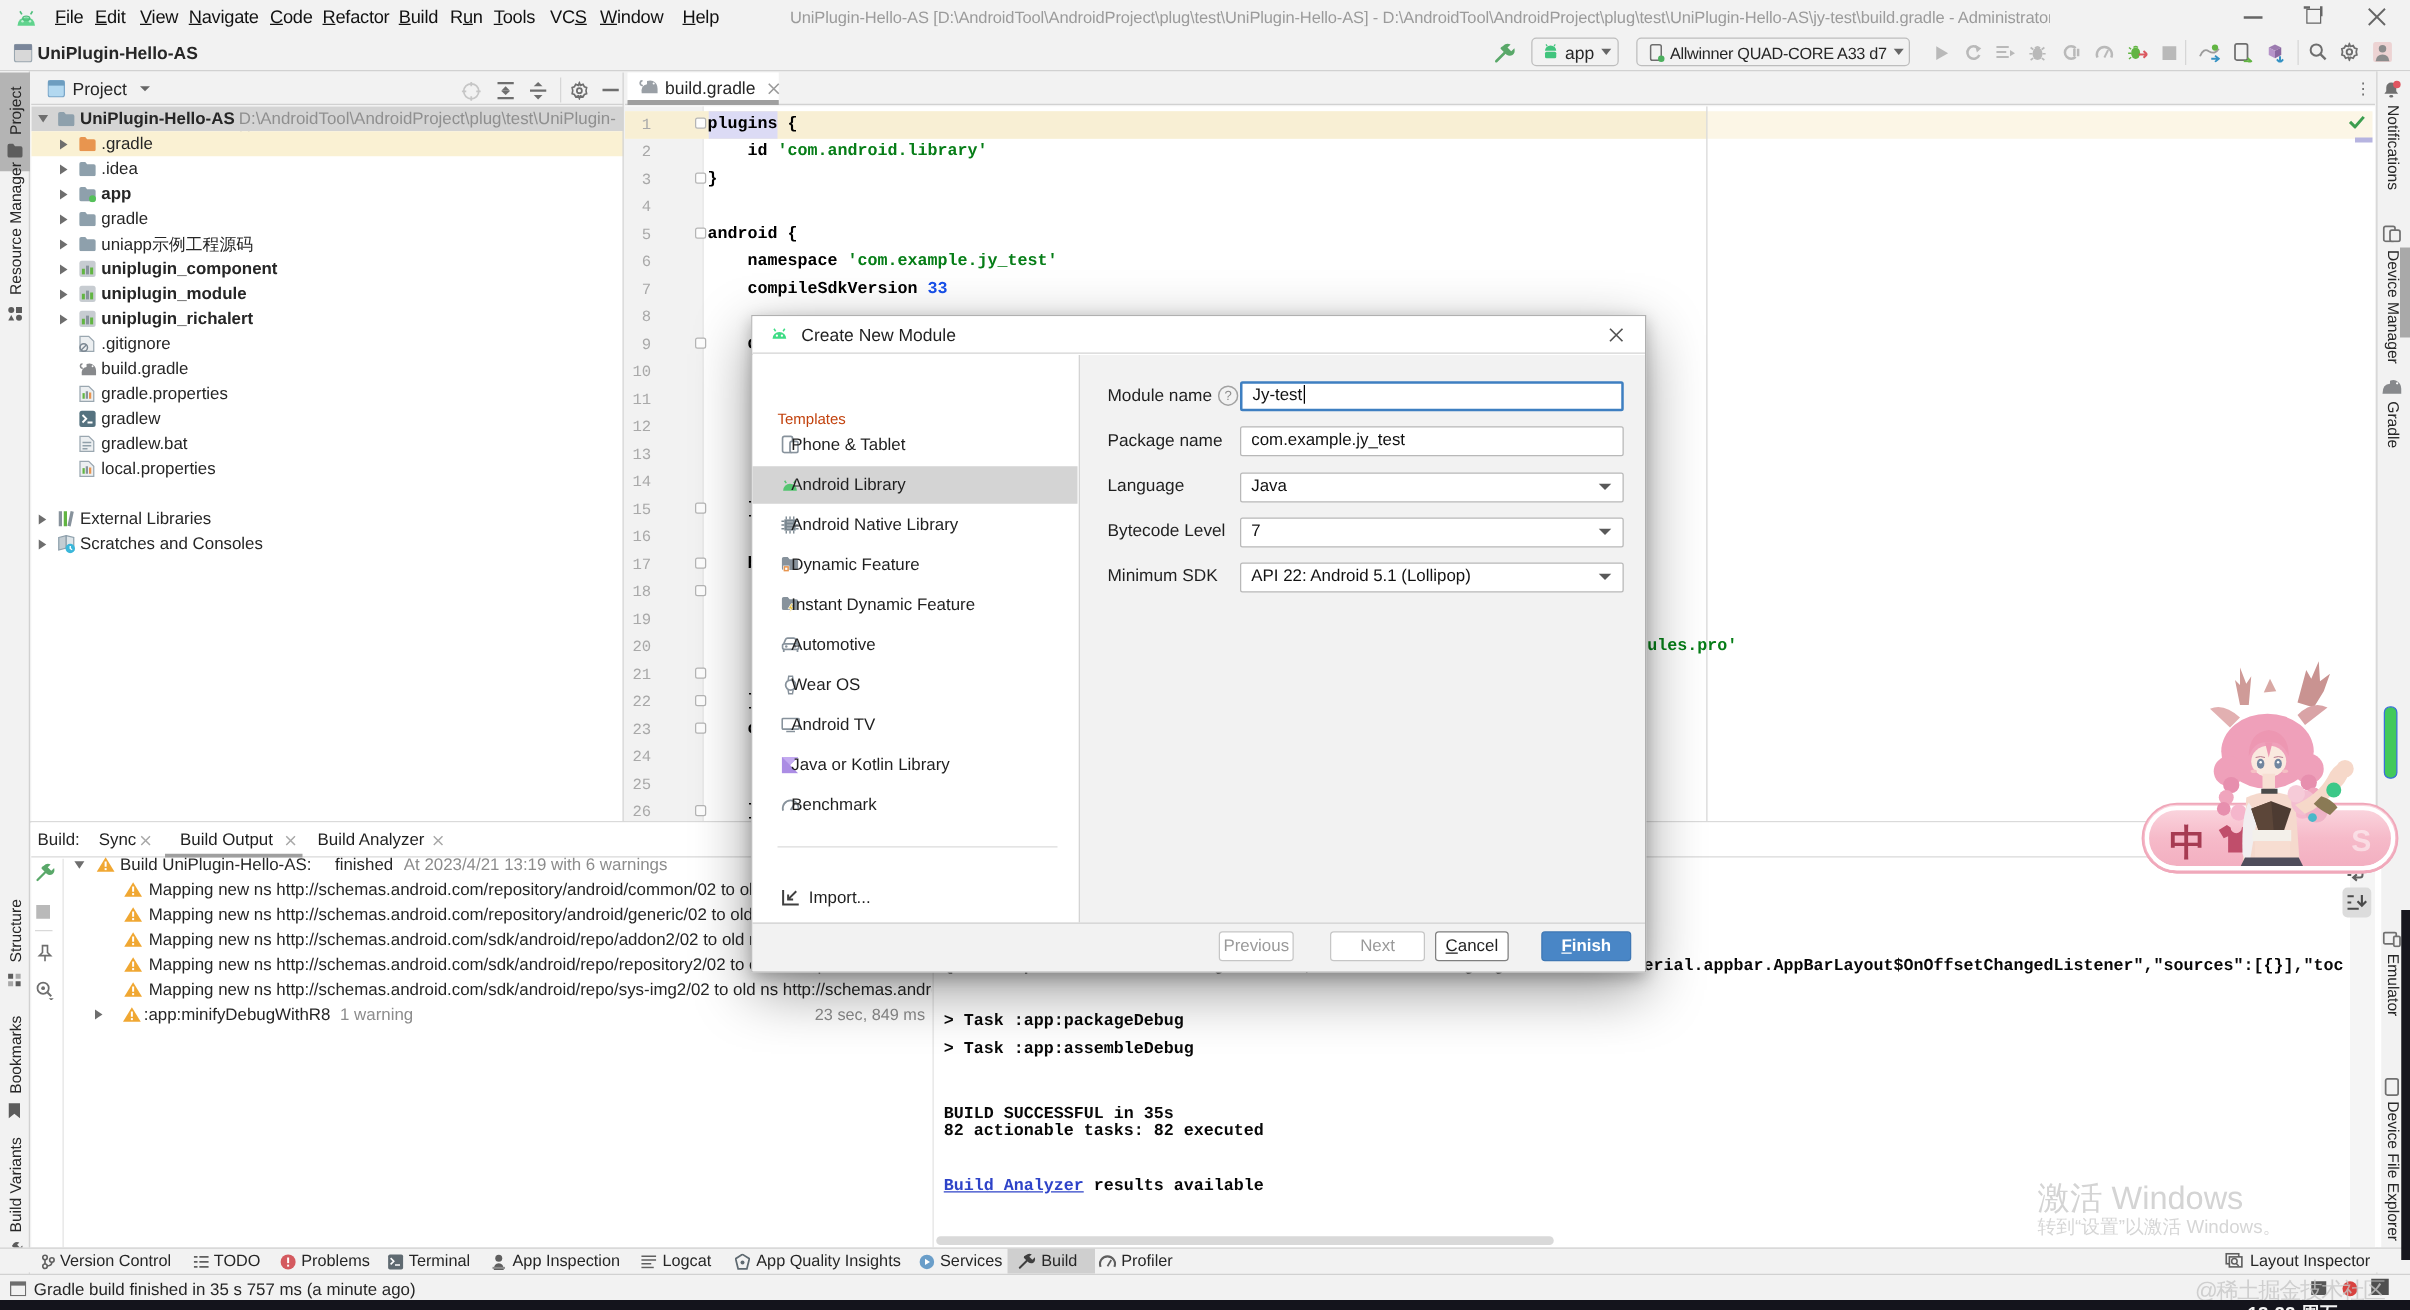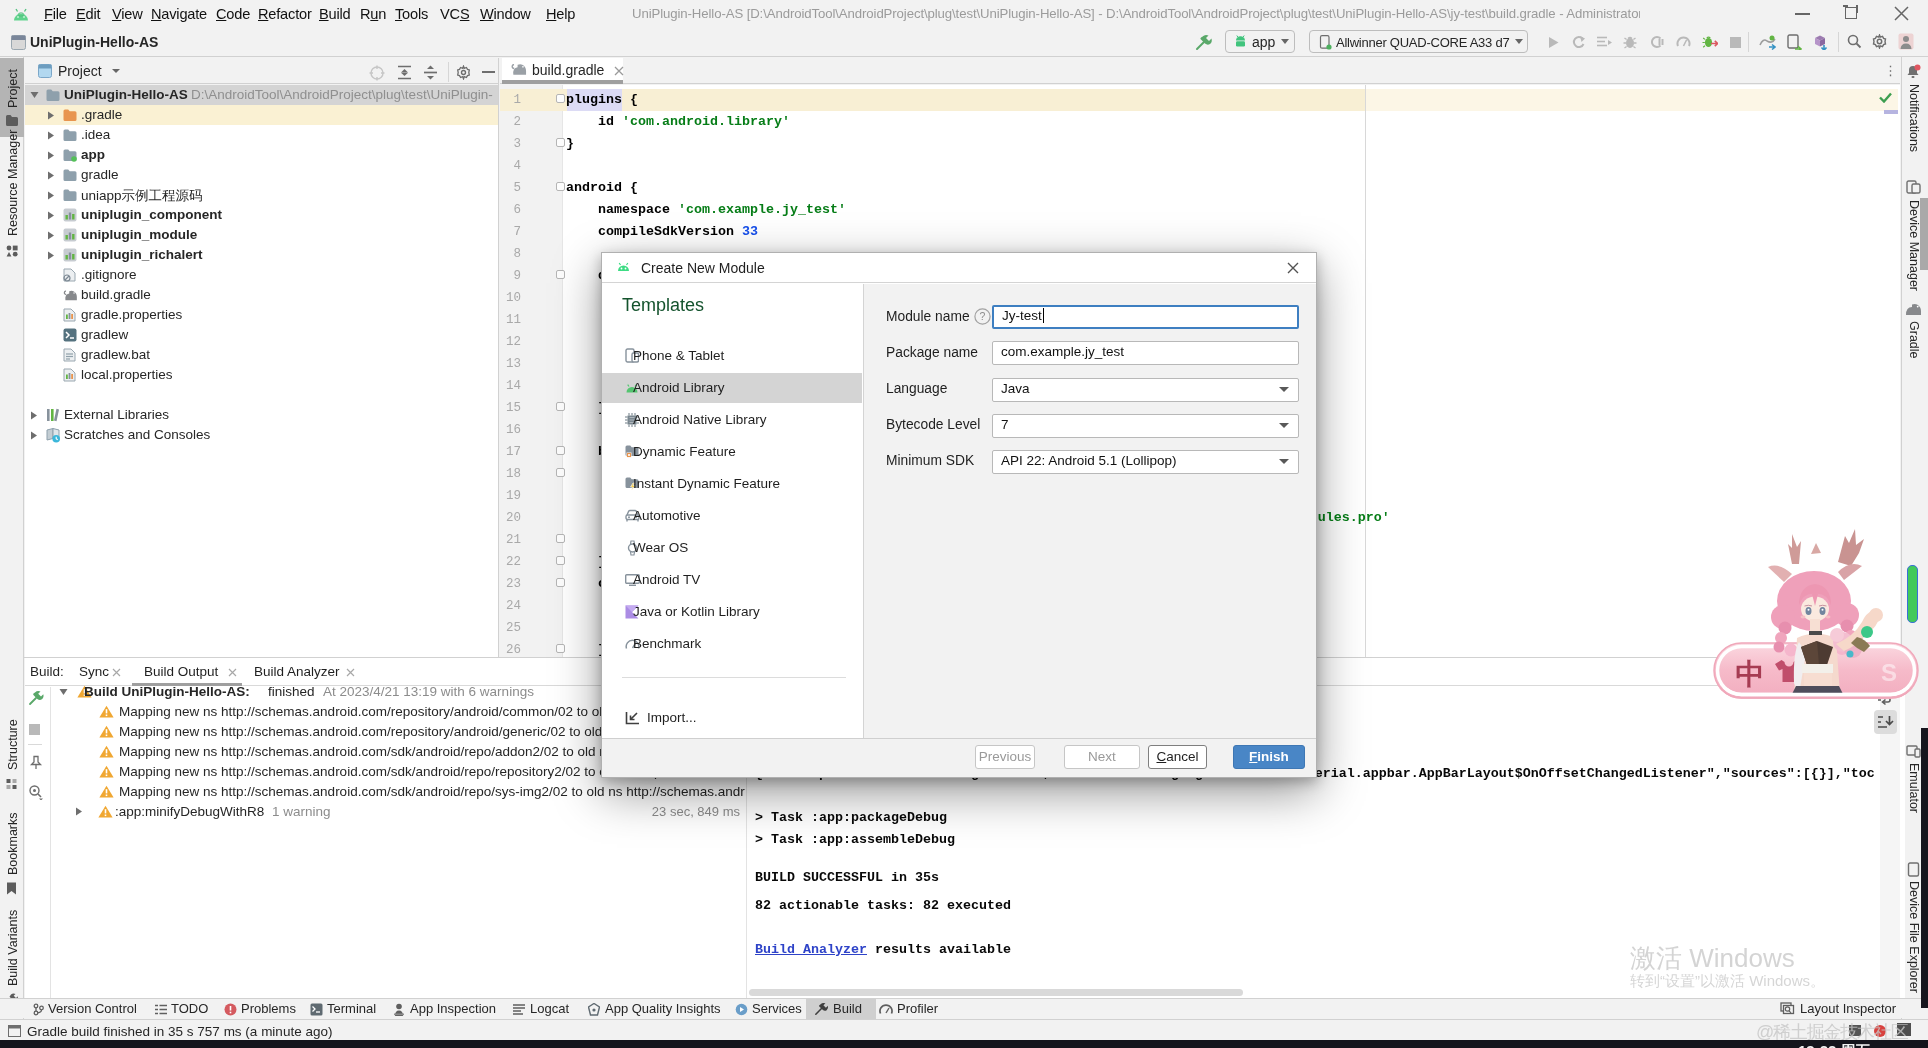--- a/index.html
+++ b/index.html
@@ -592,21 +592,21 @@
 
     <div class="brow" style="top:24px">
       <svg class="abs" style="left:34px;top:6px" width="9" height="8">
             <path d="M0.5 1 L8.5 1 L4.5 7 z" fill="#6e6e6e"></path>
           </svg>
       <svg class="warn" style="left:52px;top:3px" viewBox="0 0 15 13">
             <path d="M7.5 0.8 L14.6 12.4 H0.4 z" fill="#f0a732"></path>
             <rect x="6.7" y="4.2" width="1.6" height="4.2" fill="#fff"></rect>
             <rect x="6.7" y="9.5" width="1.6" height="1.6" fill="#fff"></rect>
           </svg>
-      <span class="abs" style="left:59px;top:2px;font-weight:bold">Build UniPlugin-Hello-AS:</span>
+      <span class="abs" style="left:71px;top:2px;font-weight:normal">Build UniPlugin-Hello-AS:</span>
       <span class="abs" style="left:243px;top:2px">finished</span>
       <span class="abs" style="left:298px;top:2px;color:#8c8c8c">At 2023/4/21 13:19 with 6 warnings</span>
     </div>
     <div class="brow" style="top:44px">
       <svg class="warn" style="left:74px;top:3px" viewBox="0 0 15 13">
             <path d="M7.5 0.8 L14.6 12.4 H0.4 z" fill="#f0a732"></path>
             <rect x="6.7" y="4.2" width="1.6" height="4.2" fill="#fff"></rect>
             <rect x="6.7" y="9.5" width="1.6" height="1.6" fill="#fff"></rect>
           </svg>
       <span class="abs" style="left:94px;top:2px">Mapping new ns http://schemas.android.com/repository/android/common/02 to old ns http://schemas.android</span>
@@ -656,21 +656,21 @@
       <span class="abs" style="left:247px;top:2px;color:#8c8c8c">1 warning</span>
       <span class="abs" style="left:600px;top:2px;width:115px;text-align:right;color:#8c8c8c;font-size:13px">23 sec, 849 ms</span>
     </div>
     </div>
     <div class="abs" style="left:721px;top:29px;width:1px;height:311px;background:#e3e3e3"></div>
 
     <div class="abs mono" id="console">
       <div class="crow" style="left:5px;top:76px">{"description":"Listener registered","classes":"com.google.android.material.appbar.AppBarLayout$OnOffsetChangedListener","sources":[{}],"toc</div>
       <div class="crow" style="left:5px;top:120px">&gt; Task :app:packageDebug</div>
       <div class="crow" style="left:5px;top:142px">&gt; Task :app:assembleDebug</div>
-      <div class="crow" style="left:5px;top:180px">BUILD SUCCESSFUL in 35s</div>
+      <div class="crow" style="left:5px;top:194px">BUILD SUCCESSFUL in 35s</div>
       <div class="crow" style="left:5px;top:208px">82 actionable tasks: 82 executed</div>
       <div class="crow" style="left:5px;top:252px"><span style="color:#2e43c8;text-decoration:underline">Build Analyzer</span> results available</div>
     </div>
 
     <div class="abs" style="left:1855px;top:32px;width:20px;height:308px;background:#f5f5f5"></div>
     <svg class="abs" style="left:1852px;top:36px" width="16" height="13" viewBox="0 0 16 13">
         <path d="M1 2 H6 M1 6 H4" stroke="#5f5f5f" stroke-width="1.6"></path>
         <path d="M13 1 V6 Q13 8 11 8 H6 M8.5 5.5 L5.5 8 L8.5 10.5" stroke="#5f5f5f" stroke-width="1.6" fill="none"></path>
       </svg>
     <div class="abs" style="left:1849px;top:52px;width:23px;height:24px;background:#dcdcdc;border-radius:4px"></div>
@@ -856,21 +856,21 @@
           <line x1="11.5" y1="4" x2="12.8" y2="2" stroke="#3ddc84" stroke-width="1.2"></line>
           <circle cx="6.5" cy="7.5" r="0.9" fill="#fff"></circle>
           <circle cx="10.5" cy="7.5" r="0.9" fill="#fff"></circle>
         </svg>
       <span class="abs" style="left:39px;top:7px;font-size:14px;color:#1f1f1f">Create New Module</span>
       <svg class="abs" style="left:685px;top:9px" width="12" height="12" viewBox="0 0 12 12">
           <path d="M1 1 L11 11 M11 1 L1 11" stroke="#535353" stroke-width="1.4"></path>
         </svg>
     </div>
     <div id="dlgleft">
-      <div class="abs" style="left:20px;top:11px;font-size:18px;color:#14532d">Templates</div>
+      <div class="abs" style="left:20px;top:44px;font-size:12px;color:#c2410c">Templates</div>
       <div class="litem" style="top:57px">
         <svg class="abs" style="left:23px;top:7px" width="14" height="15" viewBox="0 0 14 15">
             <rect x="1" y="1" width="8" height="13" rx="1.5" fill="none" stroke="#87929c" stroke-width="1.4"></rect>
             <rect x="7" y="5" width="6.5" height="9" rx="1.5" fill="#fff" stroke="#87929c" stroke-width="1.4"></rect>
           </svg>
         <span class="txt">Phone &amp; Tablet</span>
       </div>
       <div class="litem" style="top:89px;background:#d4d4d4">
         <svg class="abs" style="left:22px;top:9px" width="16" height="12" viewBox="0 0 16 12">
             <path d="M2.5 10.5 a5.5 5.5 0 0 1 11 0 z" fill="#54c570"></path>

